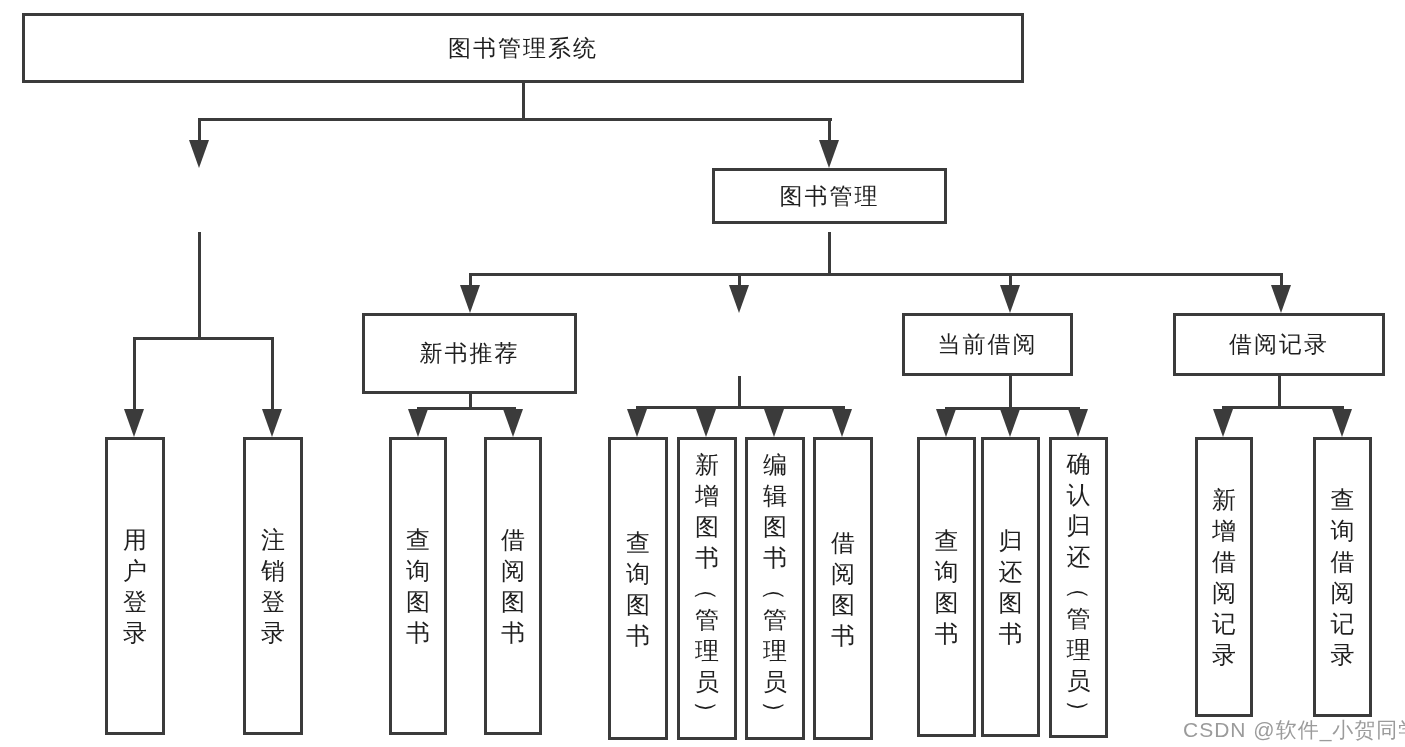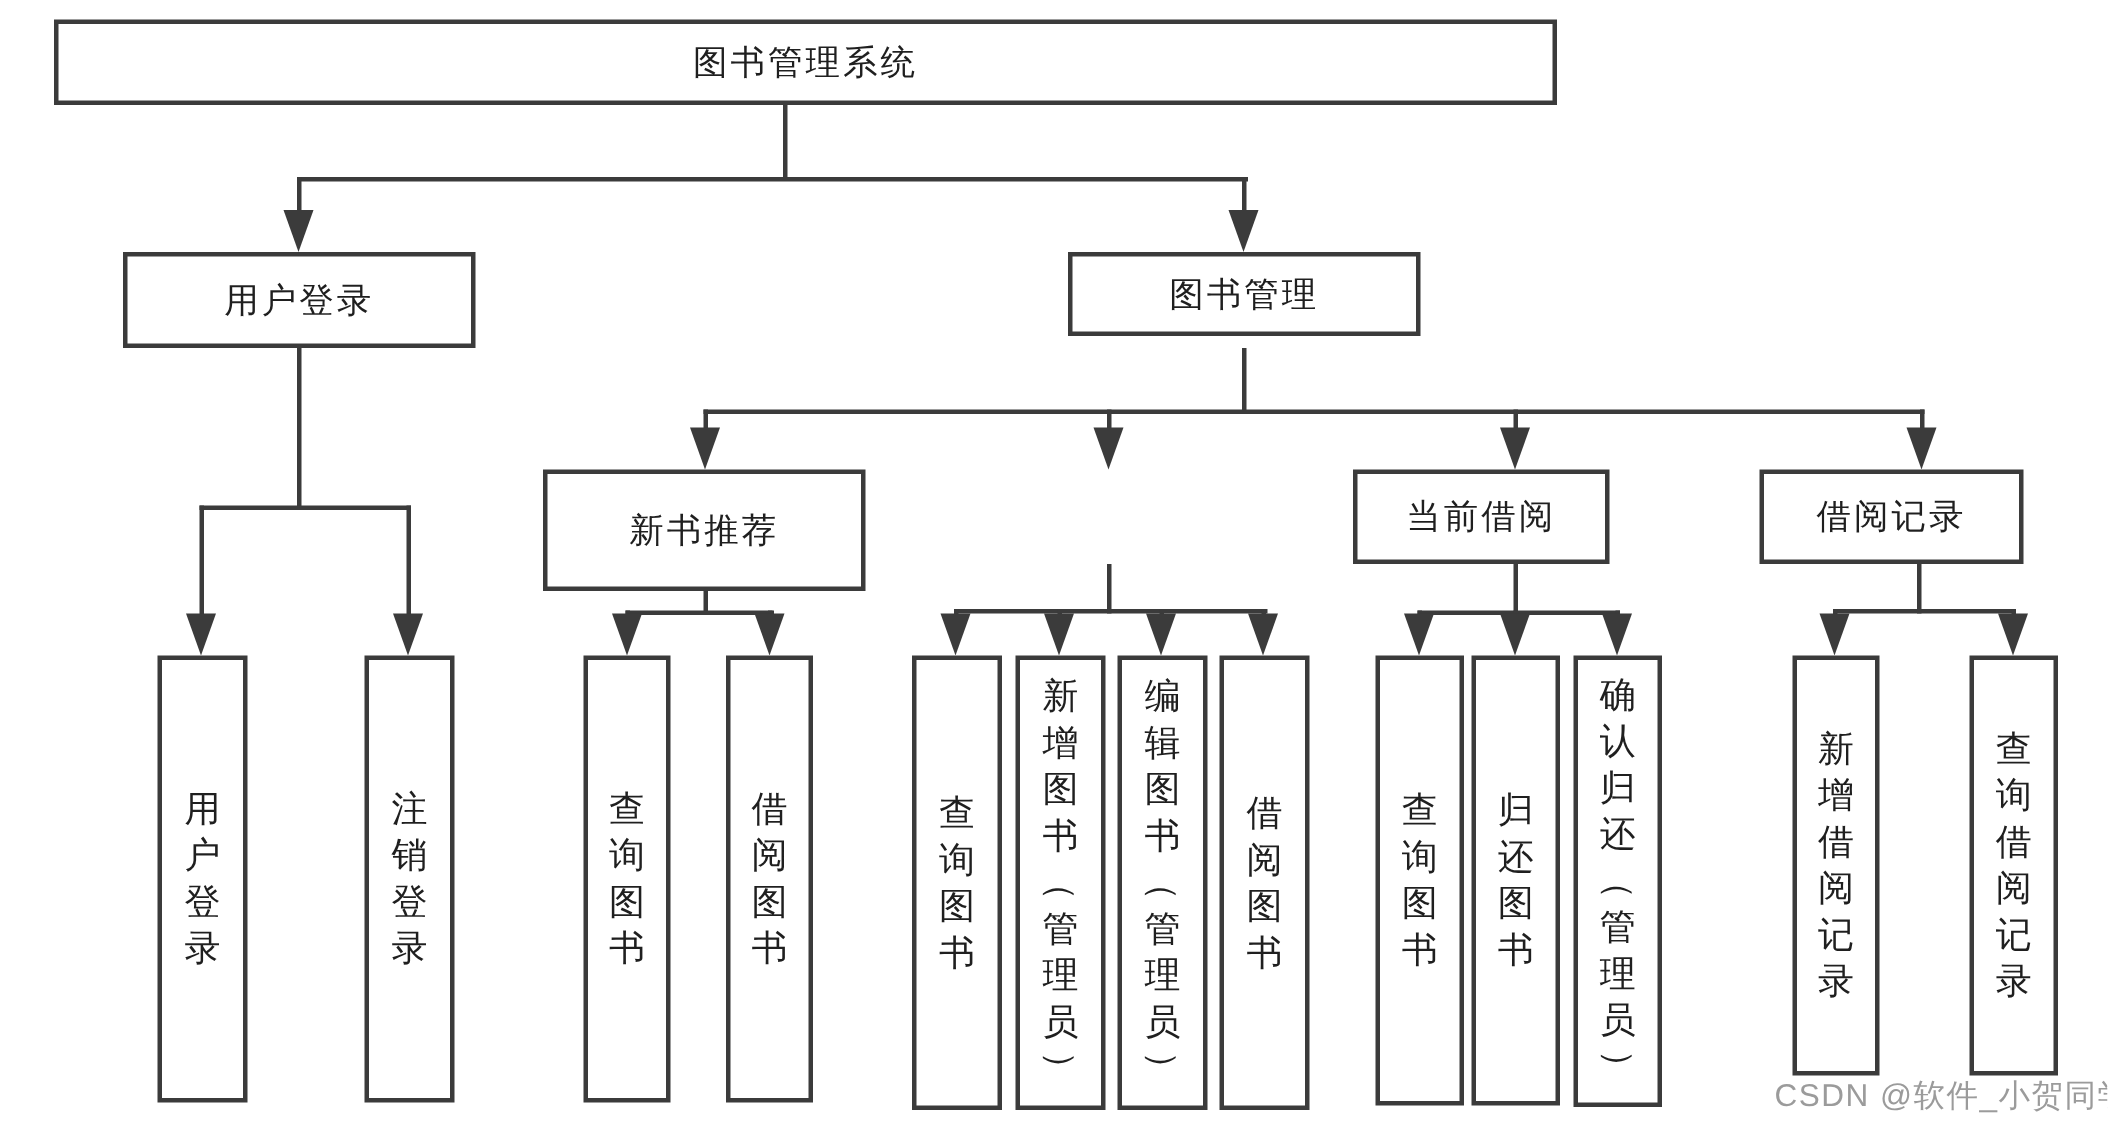--- a/index.html
+++ b/index.html
@@ -84,38 +84,35 @@
   <div class="arw" style="left:627px;top:409px"></div>
   <div class="arw" style="left:696px;top:409px"></div>
   <div class="arw" style="left:764px;top:409px"></div>
   <div class="arw" style="left:832px;top:409px"></div>
   <div class="arw" style="left:936px;top:409px"></div>
   <div class="arw" style="left:1000px;top:409px"></div>
   <div class="arw" style="left:1068px;top:409px"></div>
   <div class="arw" style="left:1213px;top:409px"></div>
   <div class="arw" style="left:1332px;top:409px"></div>
 
-  <div class="box" style="left:36px;top:13px;width:1002px;height:57px">
+  <div class="box" style="left:22px;top:13px;width:1002px;height:70px">
     <span class="hlabel">图书管理系统</span>
   </div>
 
-  <div class="box" style="left:82px;top:168px;width:235px;height:64px">
-    <span class="hlabel">用户登录</span>
-  </div>
   <div class="box" style="left:712px;top:168px;width:235px;height:56px">
     <span class="hlabel">图书管理</span>
   </div>
 
   <div class="box" style="left:362px;top:313px;width:215px;height:81px">
     <span class="hlabel">新书推荐</span>
   </div>
   <div class="box" style="left:902px;top:313px;width:171px;height:63px">
     <span class="hlabel">当前借阅</span>
   </div>
-  <div class="box" style="left:1173px;top:313px;width:176px;height:63px">
+  <div class="box" style="left:1173px;top:313px;width:212px;height:63px">
     <span class="hlabel">借阅记录</span>
   </div>
 
   <div class="box" style="left:105px;top:437px;width:60px;height:298px">
     <span class="vlabel">
         <span class="vchar">用</span>
         <span class="vchar">户</span>
         <span class="vchar">登</span>
         <span class="vchar">录</span>
       </span>

